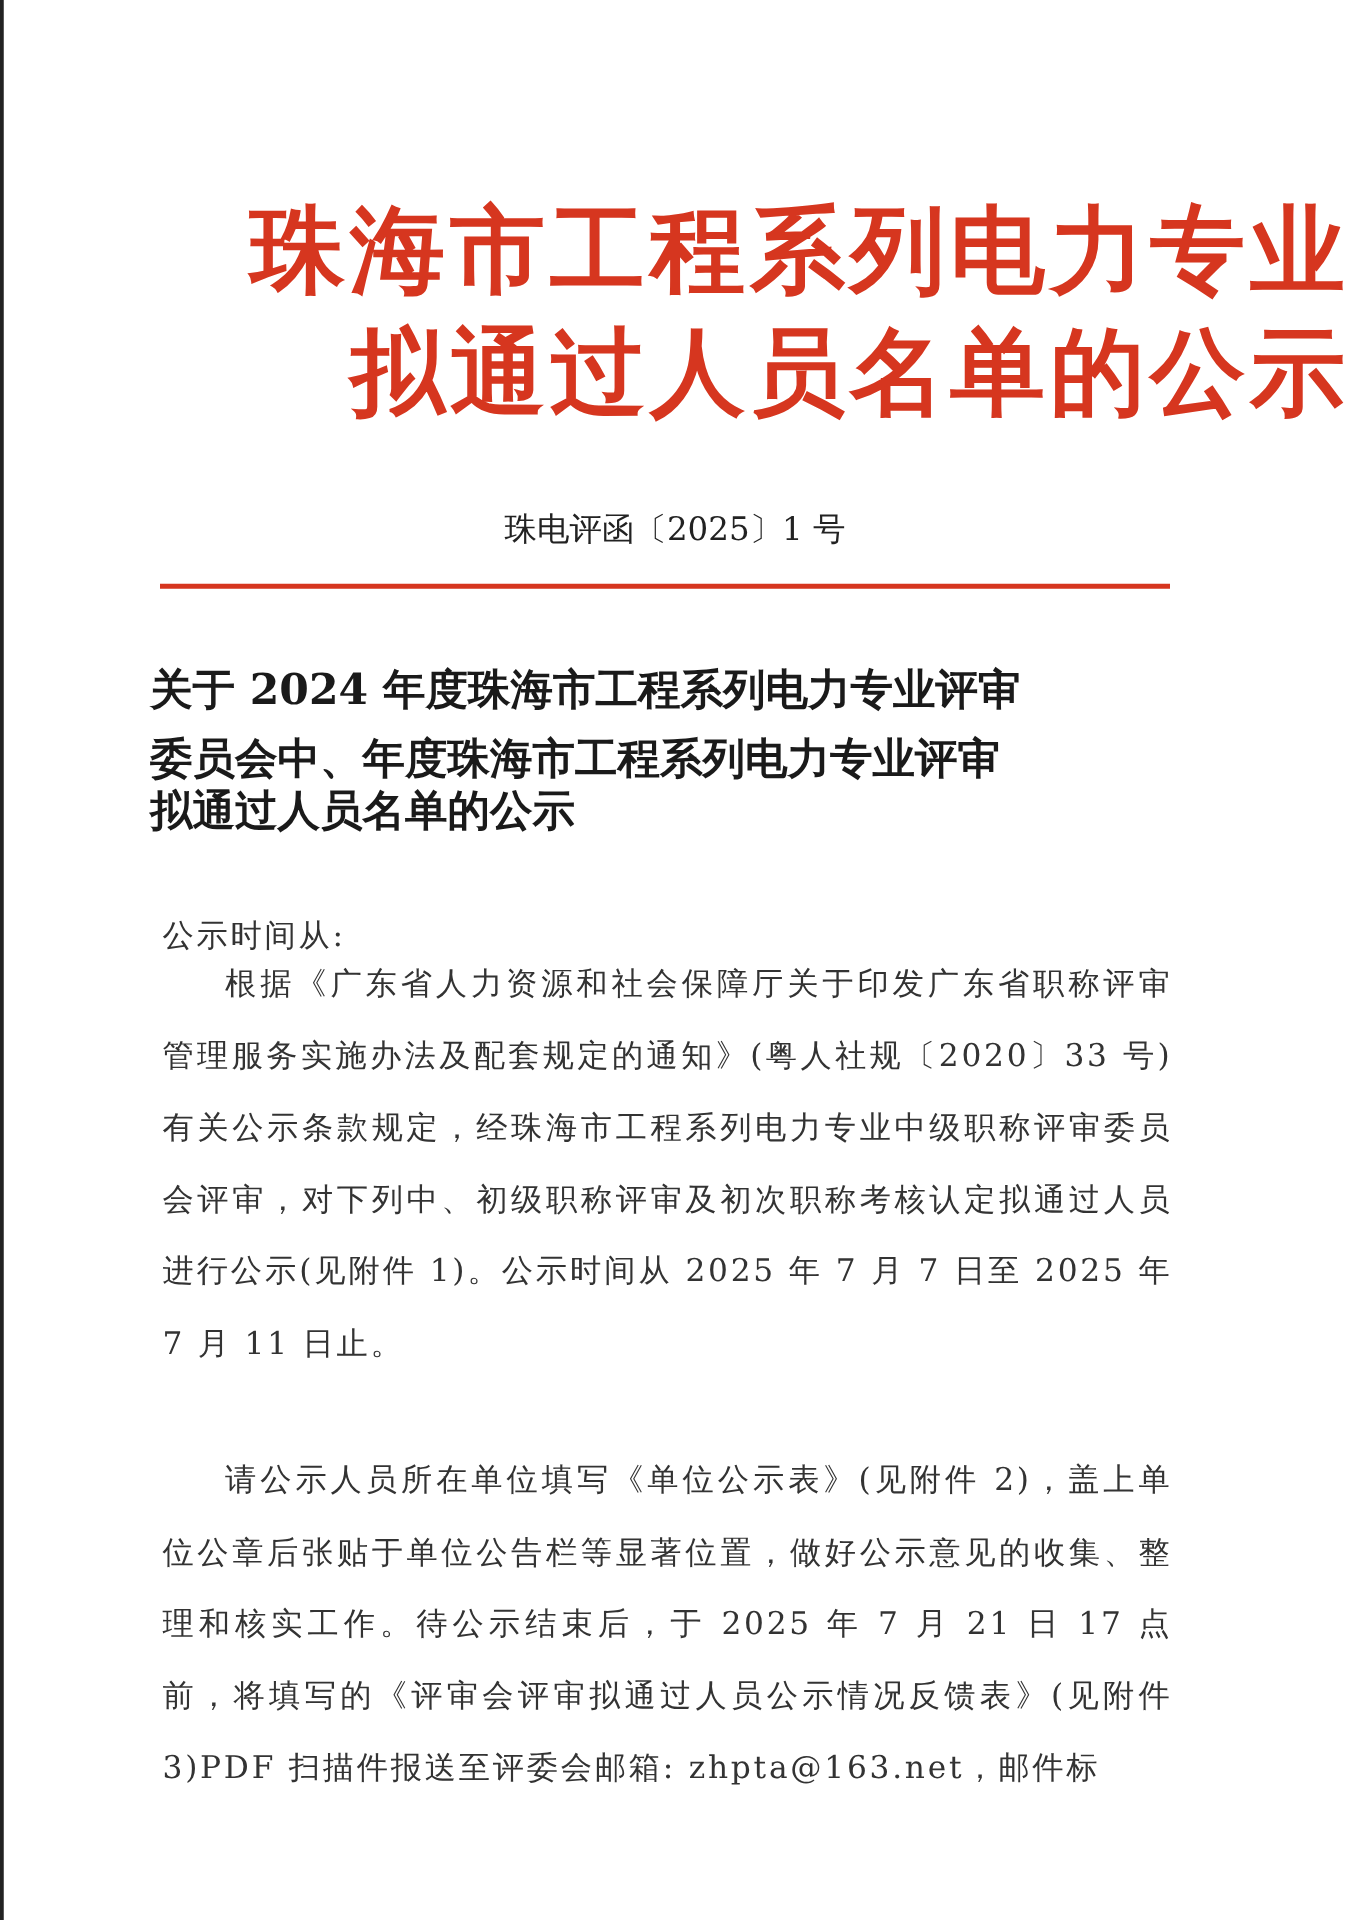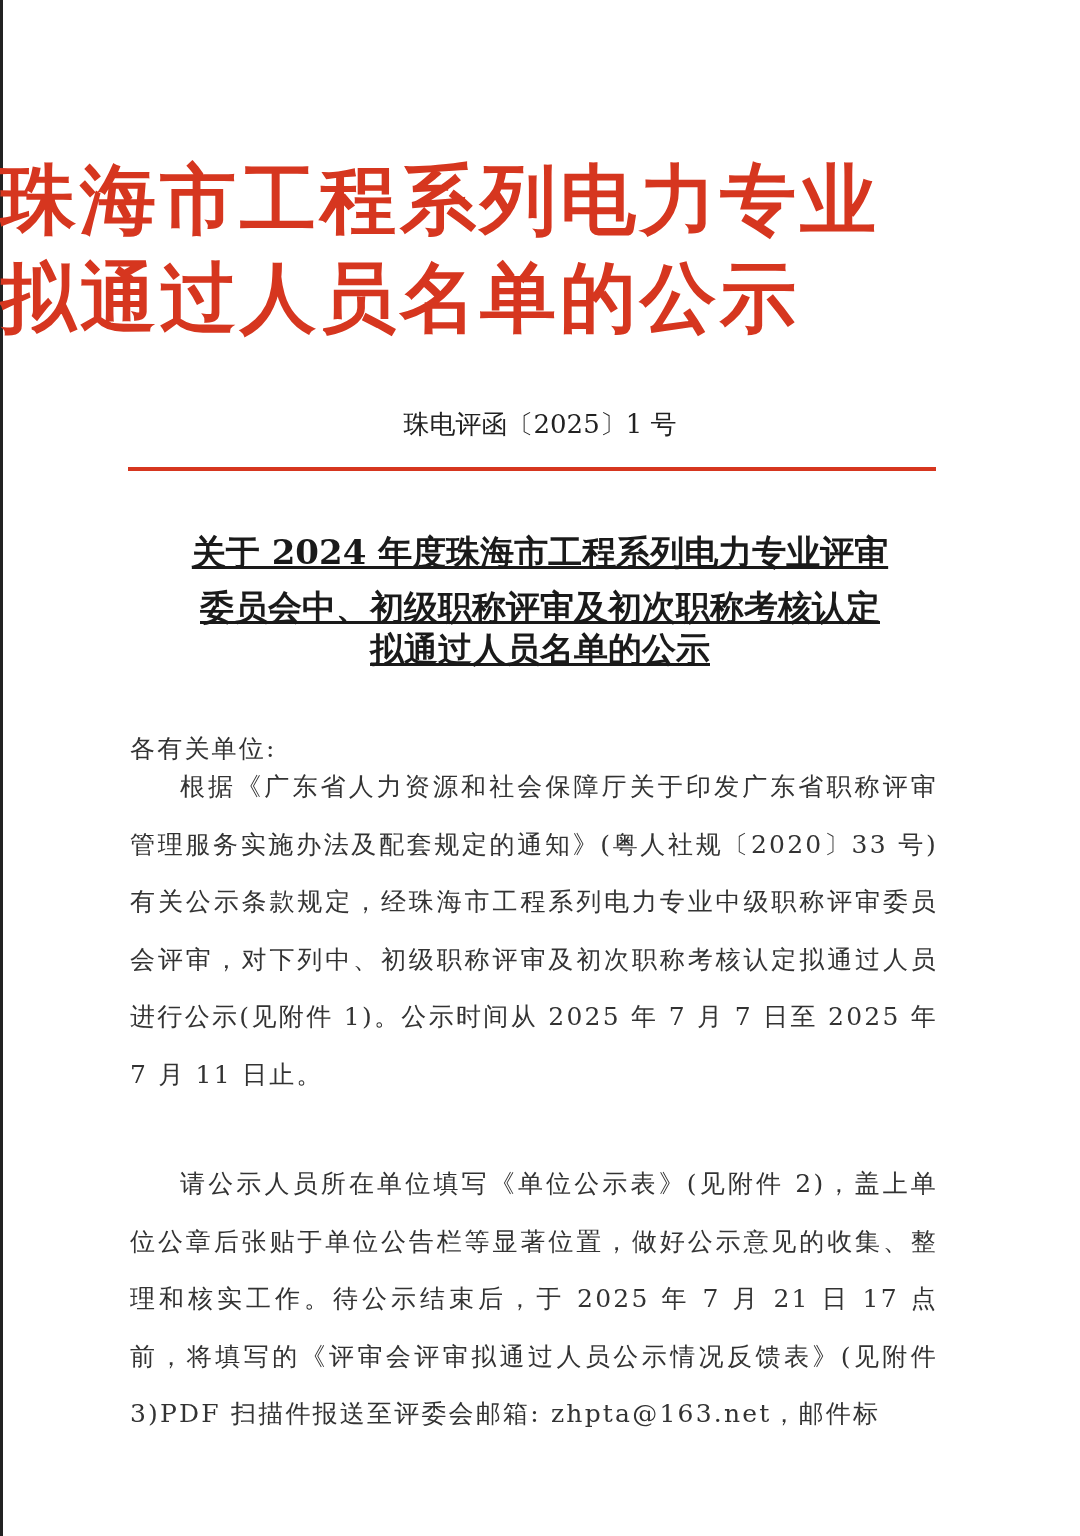--- a/index.html
+++ b/index.html
@@ -2,34 +2,34 @@
 <html><head>
 <meta charset="utf-8">
 <style>
   html, body { margin: 0; padding: 0; }
   body {
     width: 1080px; height: 1536px; background: #ffffff; position: relative; overflow: hidden;
     font-family: "DejaVu Serif", "Liberation Serif", serif;
   }
   .left-edge { position: absolute; left: 0; top: 0; width: 3px; height: 1536px; background: #222; }
   .masthead {
-    position: absolute; left: 0; width: 1080px; text-align: left;
+    position: absolute; left: 0; width: 1080px; text-align: right;
     color: #d6361f; font-family: "DejaVu Sans", sans-serif; font-weight: bold;
     font-size: 76px; letter-spacing: 4px; line-height: 100px;
   }
   .masthead.l1 { top: 150px; }
   .masthead.l2 { top: 248px; }
   .docno {
     position: absolute; top: 400px; left: 0; width: 1080px; text-align: center;
     font-size: 26px; color: #222; line-height: 48px;
   }
   .redline { position: absolute; top: 467px; left: 128px; width: 808px; height: 4px; background: #d6361f; }
   .title {
-    position: absolute; left: 120px; width: 840px; text-align: center;
-    font-size: 34px; font-weight: bold; color: #1a1a1a; line-height: 55px; text-decoration: underline;
+    position: absolute; left: 120px; width: 840px; text-align: left;
+    font-size: 34px; font-weight: bold; color: #1a1a1a; line-height: 55px;
   }
   .t1 { top: 525px; } .t2 { top: 580px; } .t3 { top: 622px; }
   .body-text {
     position: absolute; left: 130px; width: 808px; font-size: 25px; color: #333;
     line-height: 57.5px; letter-spacing: 2.2px; text-align: justify;
   }
   .salutation { top: 720px; }
   .para { text-indent: 2em; }
   .p1 { top: 758px; }
   .p2 { top: 1155px; }
@@ -39,18 +39,18 @@
 
 <div class="left-edge"></div>
 
 <div class="masthead l1">珠海市工程系列电力专业</div>
 <div class="masthead l2">拟通过人员名单的公示</div>
 
 <div class="docno">珠电评函〔2025〕1 号</div>
 <div class="redline"></div>
 
 <div class="title t1">关于 2024 年度珠海市工程系列电力专业评审</div>
-<div class="title t2">委员会中、初级职称评审及初次职称考核认定</div>
+<div class="title t2">委员会中、年度珠海市工程系列电力专业评审</div>
 <div class="title t3">拟通过人员名单的公示</div>
 
-<div class="body-text salutation">各有关单位:</div>
+<div class="body-text salutation">公示时间从:</div>
 <div class="body-text para p1">根据《广东省人力资源和社会保障厅关于印发广东省职称评审管理服务实施办法及配套规定的通知》(粤人社规〔2020〕33 号)有关公示条款规定，经珠海市工程系列电力专业中级职称评审委员会评审，对下列中、初级职称评审及初次职称考核认定拟通过人员进行公示(见附件 1)。公示时间从 2025 年 7 月 7 日至 2025 年 7 月 11 日止。</div>
 <div class="body-text para p2">请公示人员所在单位填写《单位公示表》(见附件 2)，盖上单位公章后张贴于单位公告栏等显著位置，做好公示意见的收集、整理和核实工作。待公示结束后，于 2025 年 7 月 21 日 17 点前，将填写的《评审会评审拟通过人员公示情况反馈表》(见附件 3)PDF 扫描件报送至评委会邮箱: zhpta@163.net，邮件标</div>
 
 </body></html>

